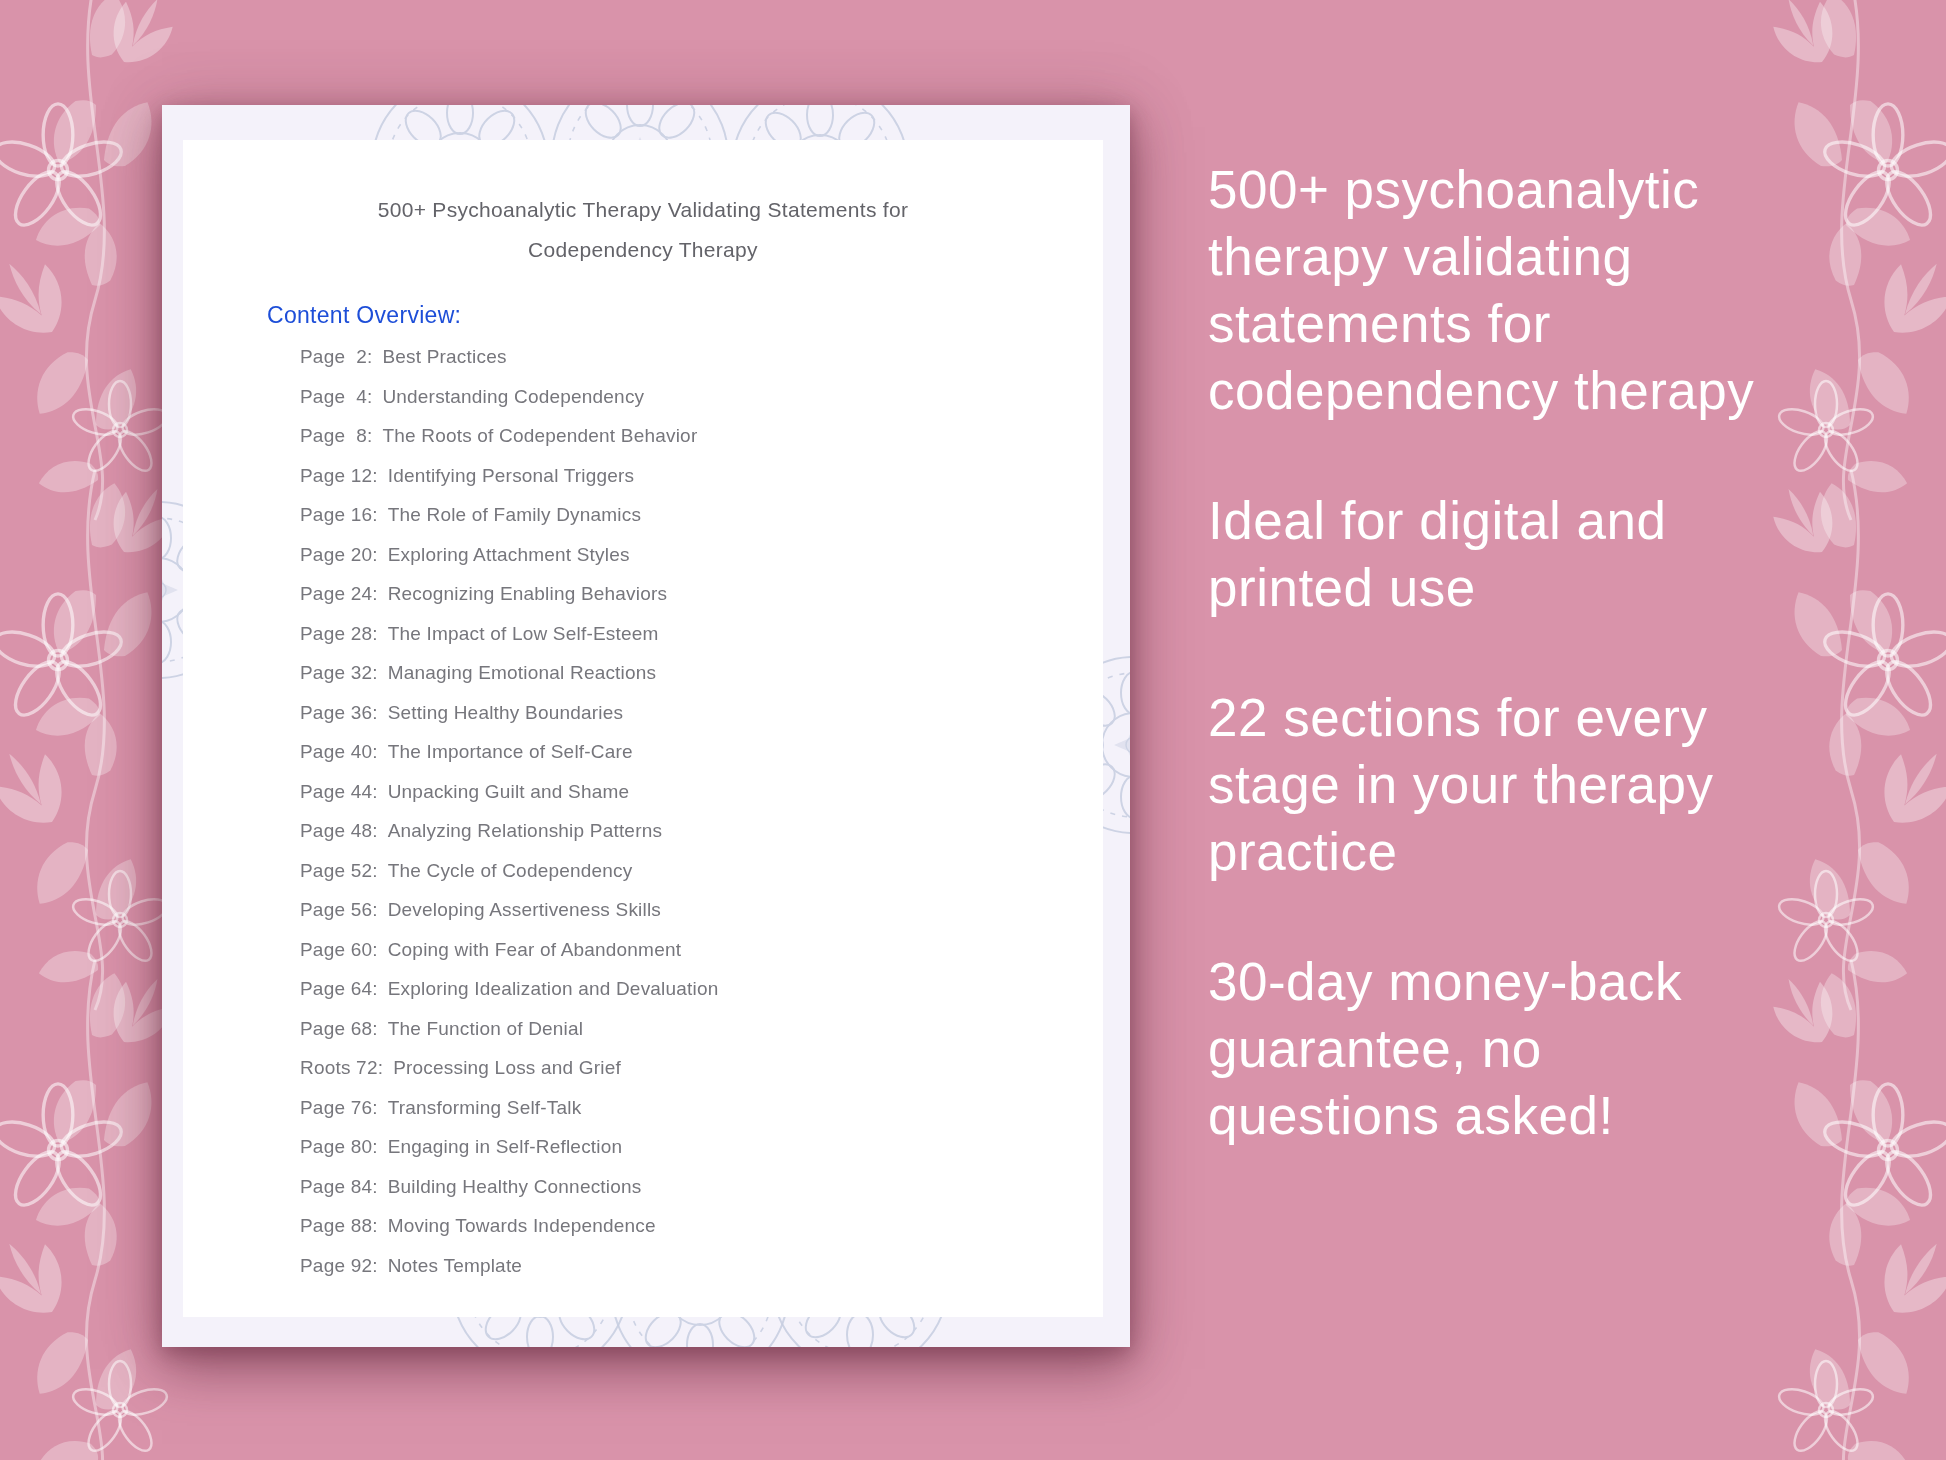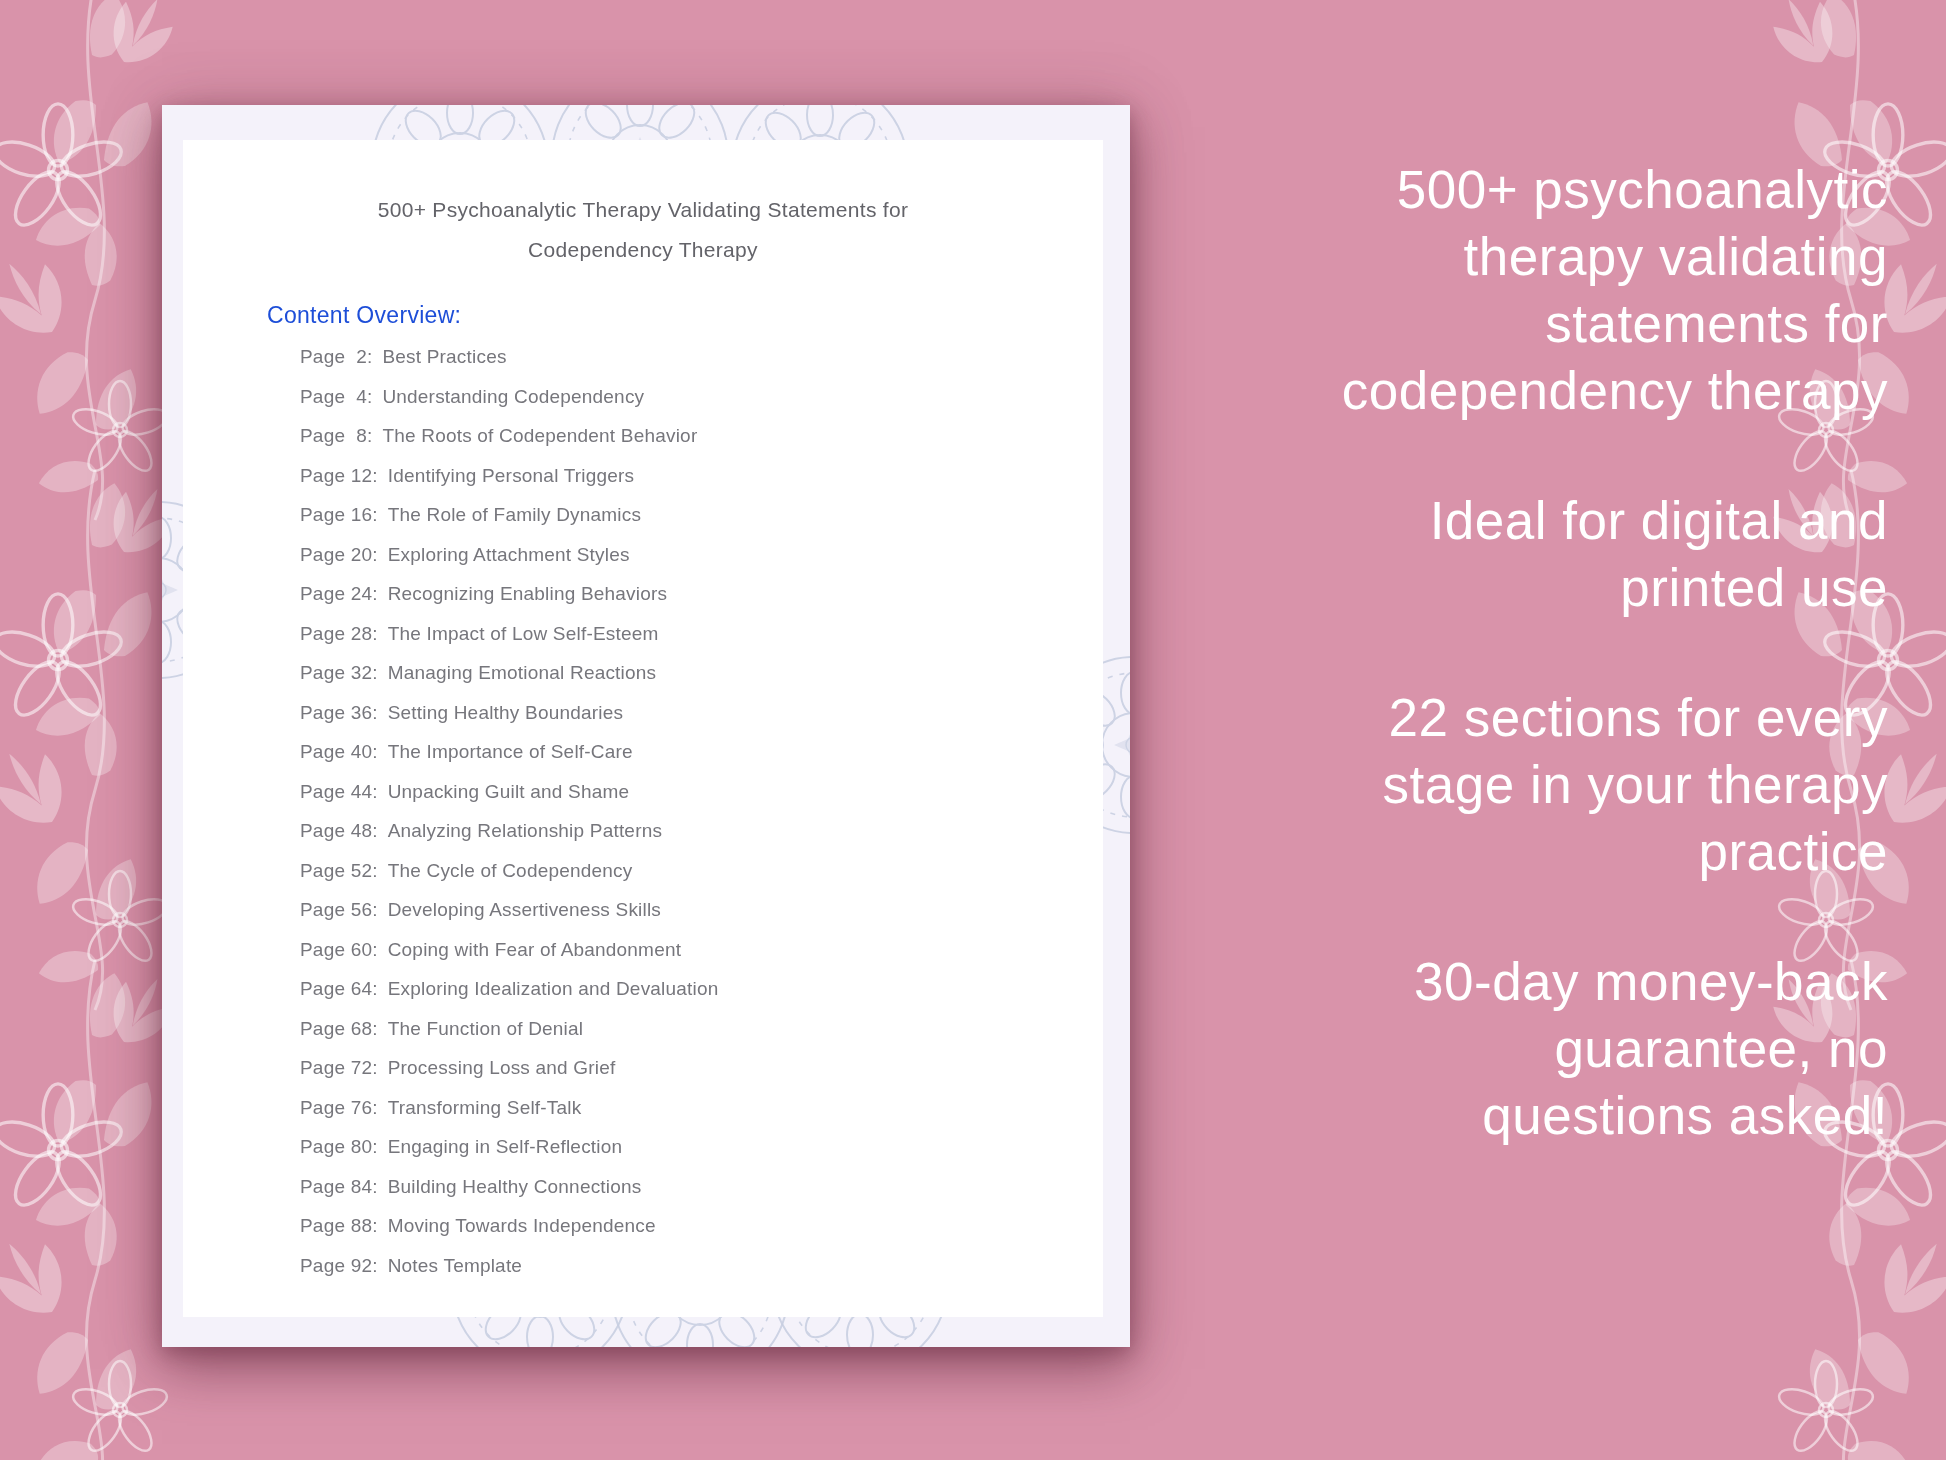--- a/index.html
+++ b/index.html
@@ -39,21 +39,21 @@
   .toc-row{font-size:19px;line-height:19.5px;color:#76767c;letter-spacing:.2px;}
   .toc-label{white-space:pre;}
   .toc-title{margin-left:10px;}
   
   .features{
     position:absolute;left:1208px;top:156px;width:680px;
     display:flex;flex-direction:column;gap:63px;
   }
   .feature{
     font-size:53px;line-height:67px;font-weight:300;color:#ffffff;
-    white-space:pre-line;letter-spacing:.5px;text-align:right;
+    white-space:pre-line;letter-spacing:.5px;
   }
 </style>
 </head>
 <body>
 
 <div class="canvas">
 
   <svg class="vine vine-left" viewBox="0 0 195 1460" aria-hidden="true">
     <defs>
       <path id="leaf" d="M0,0 C16,-28 38,-36 58,-31 C57,-9 42,10 15,13 C6,10 2,6 0,0 Z"></path>
@@ -144,21 +144,21 @@
         <div class="toc-row"><span class="toc-label">Page 32:</span><span class="toc-title">Managing Emotional Reactions</span></div>
         <div class="toc-row"><span class="toc-label">Page 36:</span><span class="toc-title">Setting Healthy Boundaries</span></div>
         <div class="toc-row"><span class="toc-label">Page 40:</span><span class="toc-title">The Importance of Self-Care</span></div>
         <div class="toc-row"><span class="toc-label">Page 44:</span><span class="toc-title">Unpacking Guilt and Shame</span></div>
         <div class="toc-row"><span class="toc-label">Page 48:</span><span class="toc-title">Analyzing Relationship Patterns</span></div>
         <div class="toc-row"><span class="toc-label">Page 52:</span><span class="toc-title">The Cycle of Codependency</span></div>
         <div class="toc-row"><span class="toc-label">Page 56:</span><span class="toc-title">Developing Assertiveness Skills</span></div>
         <div class="toc-row"><span class="toc-label">Page 60:</span><span class="toc-title">Coping with Fear of Abandonment</span></div>
         <div class="toc-row"><span class="toc-label">Page 64:</span><span class="toc-title">Exploring Idealization and Devaluation</span></div>
         <div class="toc-row"><span class="toc-label">Page 68:</span><span class="toc-title">The Function of Denial</span></div>
-        <div class="toc-row"><span class="toc-label">Page 72:</span><span class="toc-title">Processing Loss and Grief</span></div>
+        <div class="toc-row"><span class="toc-label">Roots 72:</span><span class="toc-title">Processing Loss and Grief</span></div>
         <div class="toc-row"><span class="toc-label">Page 76:</span><span class="toc-title">Transforming Self-Talk</span></div>
         <div class="toc-row"><span class="toc-label">Page 80:</span><span class="toc-title">Engaging in Self-Reflection</span></div>
         <div class="toc-row"><span class="toc-label">Page 84:</span><span class="toc-title">Building Healthy Connections</span></div>
         <div class="toc-row"><span class="toc-label">Page 88:</span><span class="toc-title">Moving Towards Independence</span></div>
         <div class="toc-row"><span class="toc-label">Page 92:</span><span class="toc-title">Notes Template</span></div>
       </div>
     </div>
   </div>
 
   <div class="features">

